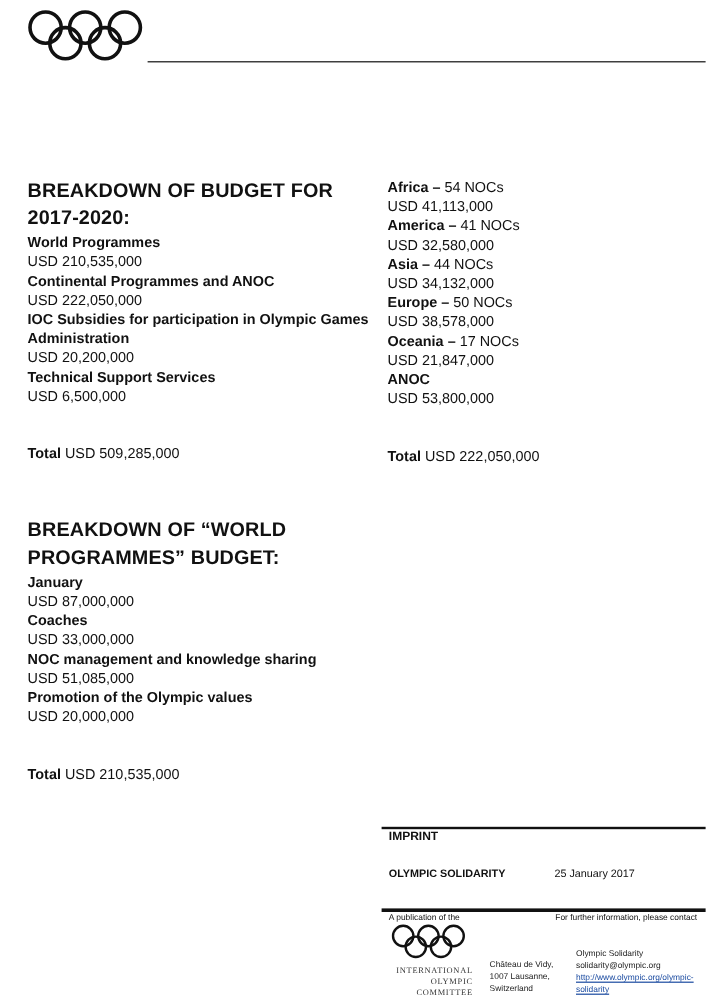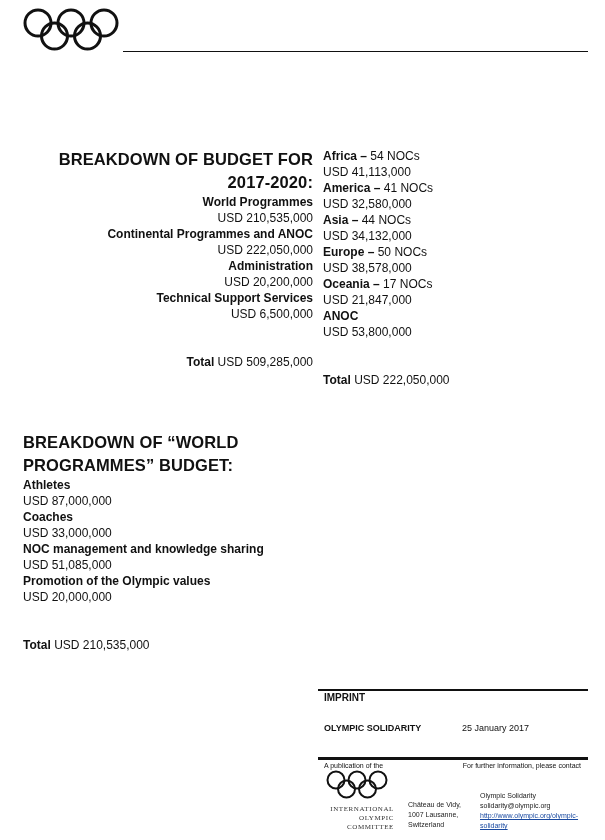--- a/index.html
+++ b/index.html
@@ -9,21 +9,21 @@
   .rings-top { left:22px; top:7px; width:98px; height:46px; }
   .header-line { left:123px; top:51px; width:465px; height:0; border-top:1.5px solid #111; }
 
   .col { position:absolute; width:290px; }
   .h { font-weight:bold; font-size:16.5px; line-height:23px; margin:0; letter-spacing:0.1px; }
   .lbl { font-weight:bold; font-size:12px; line-height:16px; }
   .val { font-size:12px; line-height:16px; }
   .total { font-size:12px; line-height:16px; margin-top:32px; }
   .total b { font-weight:bold; }
 
-  #col-left-1 { left:23px; top:148px;text-align:right; }
+  #col-left-1 { left:23px; top:148px; }
   #col-left-2 { left:23px; top:431px; }
   #col-right  { left:323px; top:148px; width:270px; }
 
   .imprint-top { left:318px; top:689px; width:270px; border-top:2px solid #111; }
   .imprint-title { left:324px; top:692px; font-weight:bold; font-size:10px; }
   .imprint-org { left:324px; top:723px; font-weight:bold; font-size:9px; }
   .imprint-date { left:462px; top:723px; width:119px; text-align:left; font-size:9px; }
   .imprint-bottom { left:318px; top:757px; width:270px; border-top:3px solid #111; }
   .pub-label { left:324px; top:762px; font-size:7px; }
   .contact-label { left:440px; top:762px; width:141px; text-align:right; font-size:7px; }
@@ -52,39 +52,40 @@
   <h2 class="h">BREAKDOWN OF BUDGET FOR 2017-2020:</h2>
   <div>
     <div class="lbl">World Programmes</div>
     <div class="val">USD 210,535,000</div>
   </div>
   <div>
     <div class="lbl">Continental Programmes and ANOC</div>
     <div class="val">USD 222,050,000</div>
   </div>
   <div>
+    <div class="lbl">IOC Subsidies for participation in Olympic Games</div>
   </div>
   <div>
     <div class="lbl">Administration</div>
     <div class="val">USD 20,200,000</div>
   </div>
   <div>
     <div class="lbl">Technical Support Services</div>
     <div class="val">USD 6,500,000</div>
   </div>
   <div class="total">
     <b>Total</b>
     <span>USD 509,285,000</span>
   </div>
 </div>
 
 <div class="col" id="col-left-2">
   <h2 class="h">BREAKDOWN OF “WORLD PROGRAMMES” BUDGET:</h2>
   <div>
-    <div class="lbl">Athletes</div>
+    <div class="lbl">January</div>
     <div class="val">USD 87,000,000</div>
   </div>
   <div>
     <div class="lbl">Coaches</div>
     <div class="val">USD 33,000,000</div>
   </div>
   <div>
     <div class="lbl">NOC management and knowledge sharing</div>
     <div class="val">USD 51,085,000</div>
   </div>

